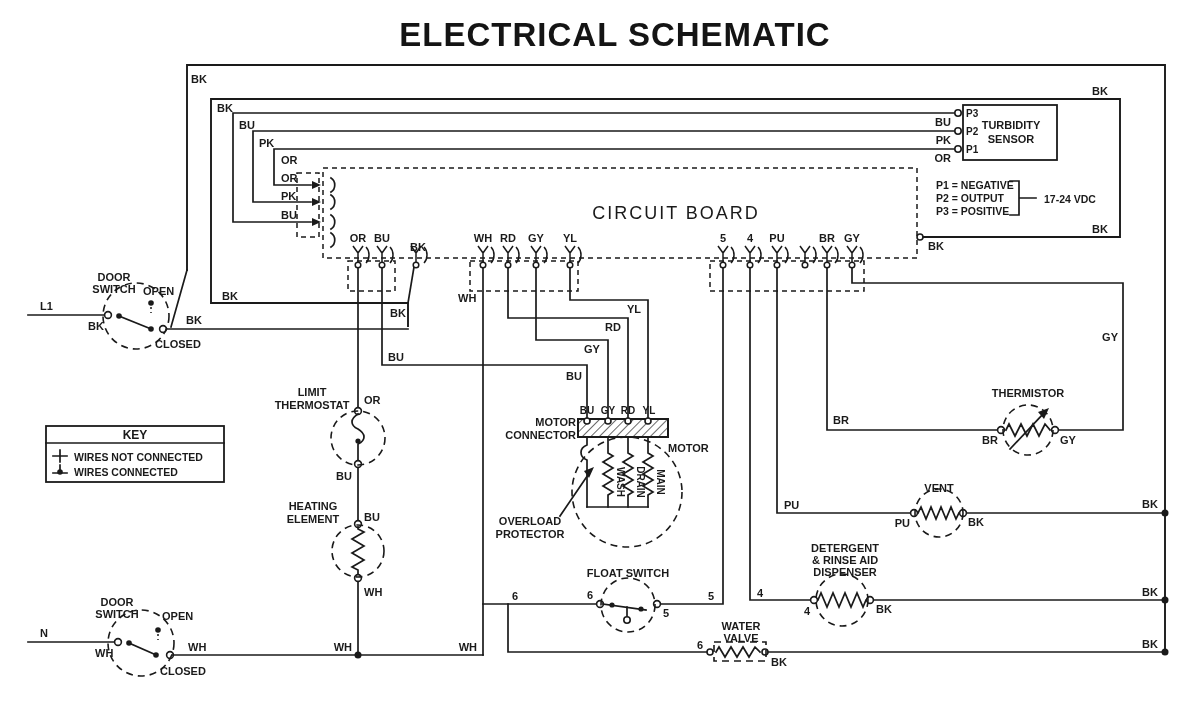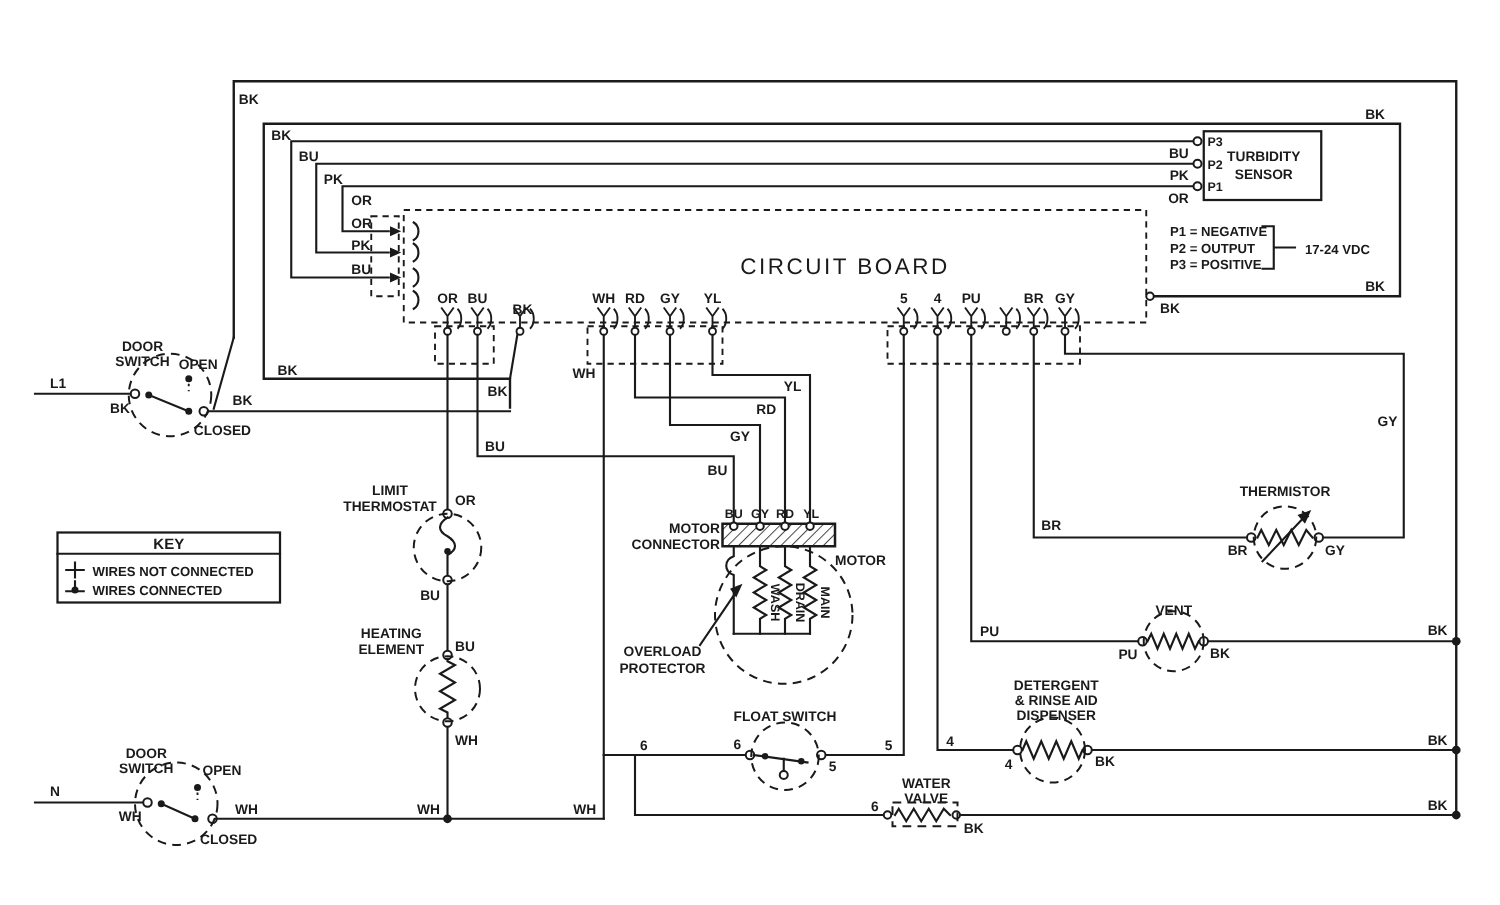--- a/index.html
+++ b/index.html
@@ -19,20 +19,21 @@
   .arr{fill:#1a1a1a;stroke:none;}
   #pins-layer path{fill:none;stroke:#1a1a1a;stroke-width:1.5;}
   #pins-layer circle{fill:#ffffff;stroke:#1a1a1a;stroke-width:1.5;}
   #labels-layer text{font-family:"Liberation Sans",sans-serif;fill:#1a1a1a;font-weight:700;}
   #labels-layer text.cb{font-weight:400;letter-spacing:2px;}
 </style>
 </head>
 <body>
 
 <div id="stage">
+  <div id="title">ELECTRICAL SCHEMATIC</div>
 
   <svg id="schematic" width="1200" height="724" viewBox="0 0 1200 724">
     <defs>
       <pattern id="hatch" width="6" height="6" patternUnits="userSpaceOnUse" patternTransform="rotate(45)">
         <rect width="6" height="6" fill="#ffffff"></rect>
         <line x1="0" y1="0" x2="0" y2="6" stroke="#444" stroke-width="1.6"></line>
       </pattern>
     </defs>
 
     <g>

